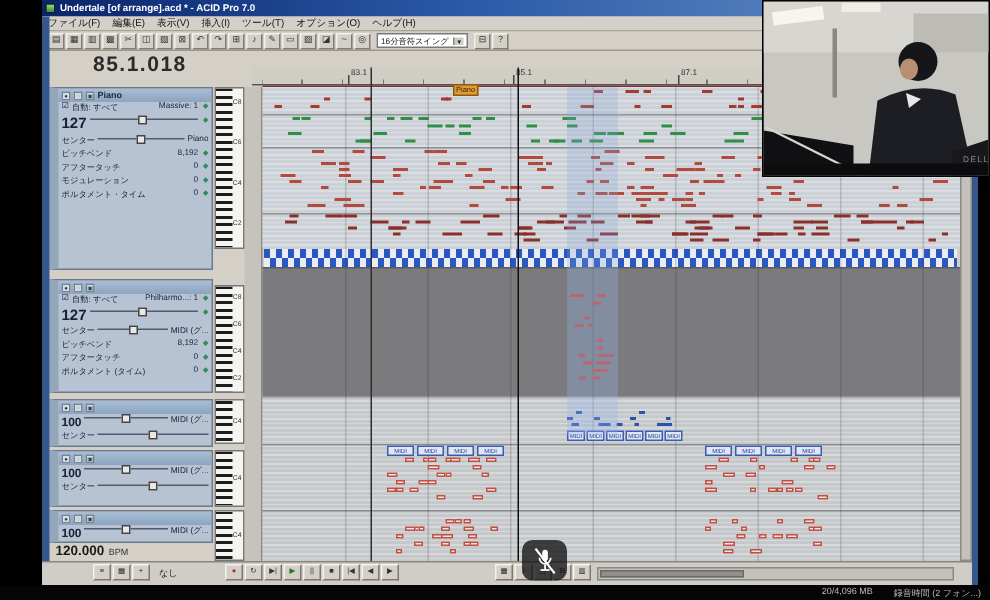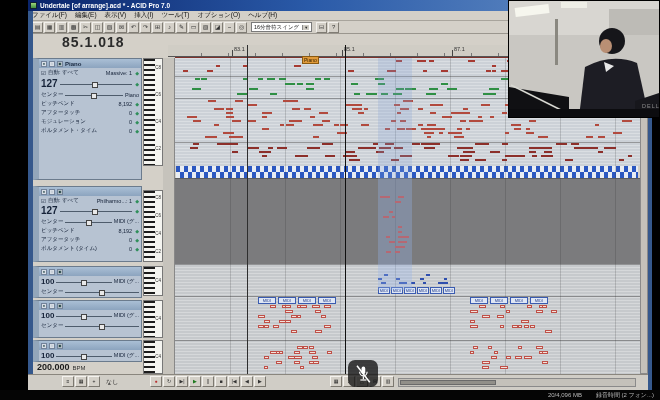--- a/index.html
+++ b/index.html
@@ -24,21 +24,21 @@
   .ruler{position:absolute;left:168px;top:45px;width:472px;height:12px;background:#d0cdc5;border-bottom:1px solid #555}
   .ruler .minor{position:absolute;left:7px;bottom:0;width:460px;height:3px;background:repeating-linear-gradient(90deg,transparent 0 26px,#777 26px 27px)}
   .rmark{position:absolute;top:1px;font-size:5.5px;color:#333;white-space:nowrap}
   .rtick{position:absolute;bottom:0;width:1px;height:6px;background:#444}
   .eventstrip{position:absolute;left:175px;top:57px;width:465px;height:6px;background:#7e332c;border-bottom:1px solid #55211c}
   .marker-tag{position:absolute;top:56px;height:8px;background:#e09a3a;border:1px solid #8a5a10;font-size:5px;line-height:6px;color:#3a2600;padding:0 1px;white-space:nowrap;z-index:6}
   
   .track{position:absolute;left:33px;width:109px;background:#b7c3d2;border:1px solid #6b7b8d;border-left:6px solid #93a6ba;overflow:hidden}
   .t-title{height:9px;background:linear-gradient(#aabfd5,#8ca4bf);display:flex;align-items:center;gap:2px;padding:0 2px;font-size:6px;font-weight:bold;color:#17273f}
   .t-ico{width:6px;height:6px;background:#d8dee6;border:1px solid #73839a;font-size:4px;line-height:4px;text-align:center;color:#244}
-  .t-row{display:flex;align-items:center;font-size:5.5px;color:#152238;padding:0 2px;height:9px;gap:2px;white-space:nowrap}
+  .t-row{display:flex;font-size:5.5px;color:#152238;padding:0 2px;height:9px;gap:2px;white-space:nowrap}
   .t-row .rt{margin-left:auto;overflow:hidden}
   .t-vol{font-size:10px;font-weight:bold;line-height:12px}
   .sl{flex:1;height:4px;position:relative}
   .sl:before{content:"";position:absolute;left:0;right:0;top:2px;border-top:1px solid #4e5c6c}
   .sl:after{content:"";position:absolute;left:45%;top:0;width:4px;height:4px;background:#e8e8e8;border:1px solid #444}
   .dia{color:#2f8f5a;font-size:5px;margin-left:1px}
   .tempo{position:absolute;left:33px;top:362px;width:109px;height:14px;display:flex;align-items:baseline;gap:3px;padding:0 4px}
   .tempo b{font-size:9px;color:#1a1a1a}
   .tempo span{font-size:6px;color:#333}
   
@@ -284,21 +284,21 @@
     <span class="t-ico">▣</span>
   </div>
   <div class="t-row" style="height:11px">
       <b class="t-vol" style="font-size:8px">100</b>
       <span class="sl"></span>
       <span class="rt">MIDI (グ...</span>
     </div>
 </div>
 
 <div class="tempo">
-  <b>200.000</b>
+  <b>120.000</b>
   <span>BPM</span>
 </div>
 
 <div class="zoomcol"></div>
 
 <div class="sec stripes" style="top:58px;height:108px;background-color:#ccd1d7"></div>
 <div class="checker ck1" style="top:166px"></div>
 <div class="checker ck2" style="top:172px"></div>
 <div class="sec" style="top:178px;height:86px;background-color:#7b7b7d"></div>
 <div class="sec stripes" style="top:264px;height:110px;background-color:#c6c9cc"></div>

